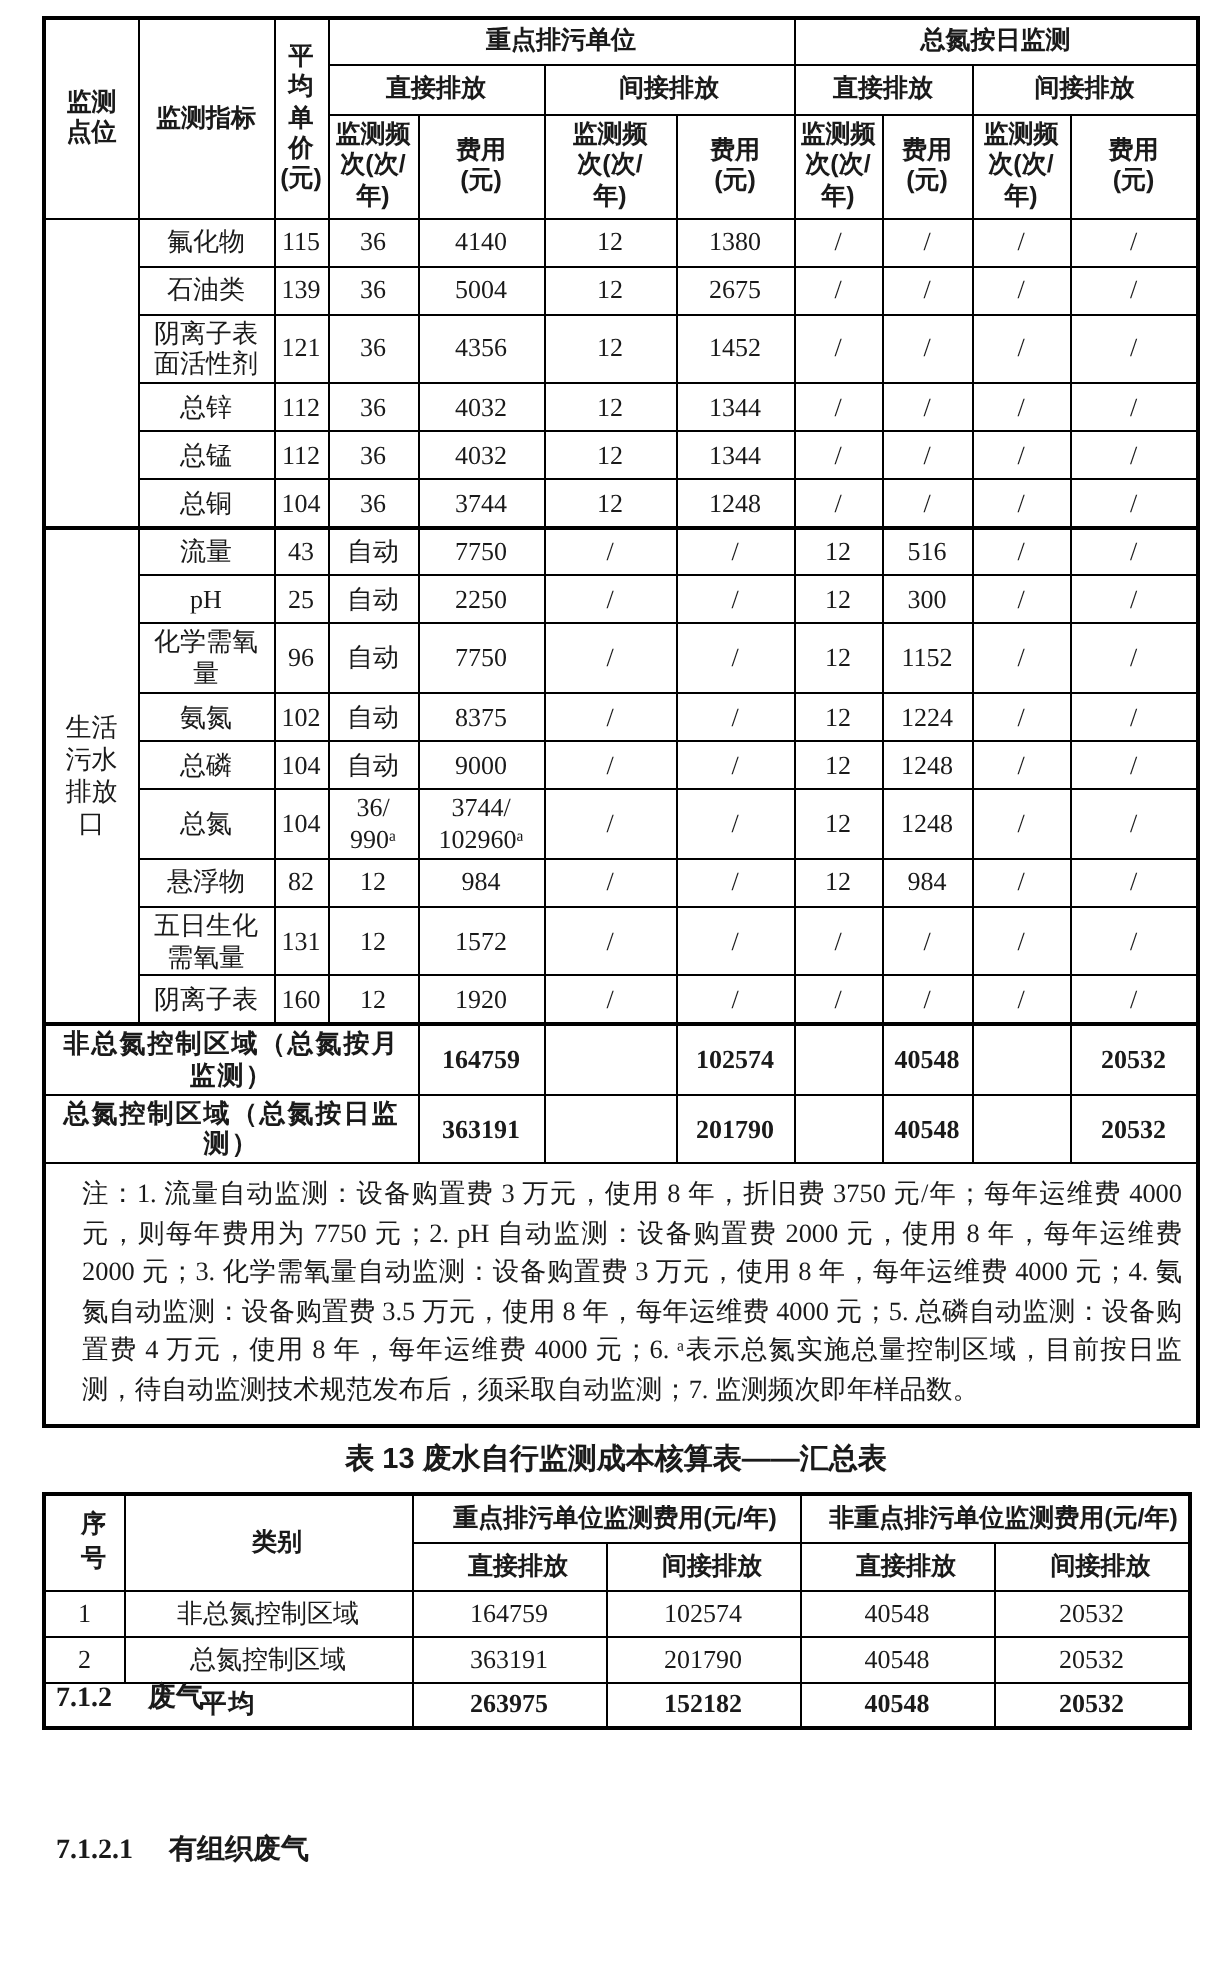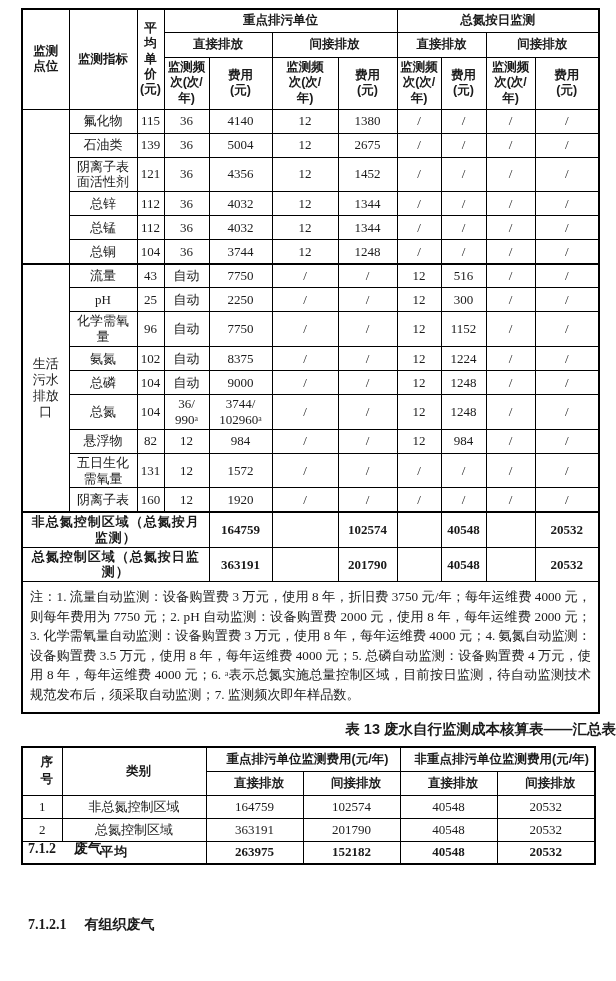--- a/index.html
+++ b/index.html
@@ -38,28 +38,28 @@
   .t1 tbody tr.section-start td { border-top-width: 2px; }
   .t1 tbody tr.summary td { height: 27px; font-weight: bold; }
   .t1 tbody tr.summary .sum-label {
     font-family: "Liberation Sans", "DejaVu Sans", sans-serif;
     font-size: 13px; letter-spacing: 1px;
   }
   .t1 tbody tr.summary-first td { border-top-width: 2px; }
   .t1 td.note {
     text-align: justify; white-space: normal;
     font-size: 13.2px; line-height: 1.48;
-    padding: 5px 7px 7px 7px; height: 118px;
+    padding: 5px 7px 7px 18px; height: 118px;
     vertical-align: top;
   }
 
   
   .t13-title {
     position: absolute; left: 0; top: 720px; width: 616px;
-    text-align: right;
+    text-align: center;
     font-family: "Liberation Sans", "DejaVu Sans", sans-serif;
     font-weight: bold; font-size: 14.5px;
   }
   .t2 {
     position: absolute; left: 21px; top: 746px; width: 573px;
     border: 2px solid #000;
   }
   .t2 th, .t2 td {
     border: 1px solid #000;
     text-align: center; vertical-align: middle;

